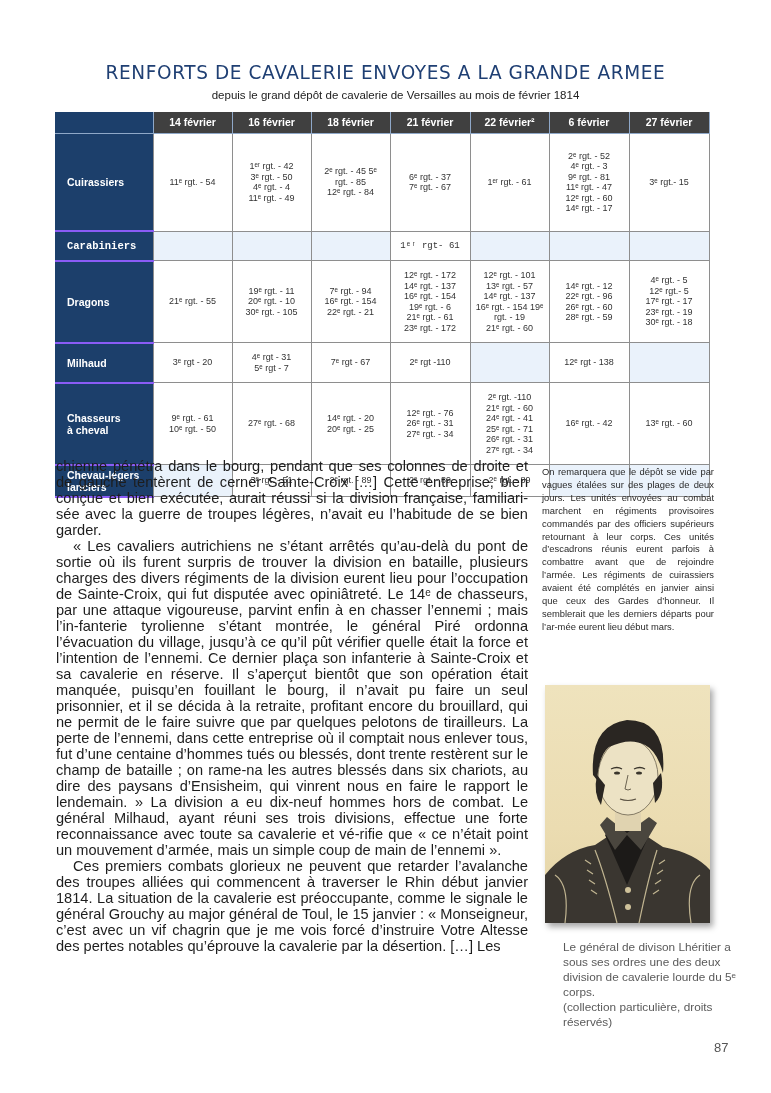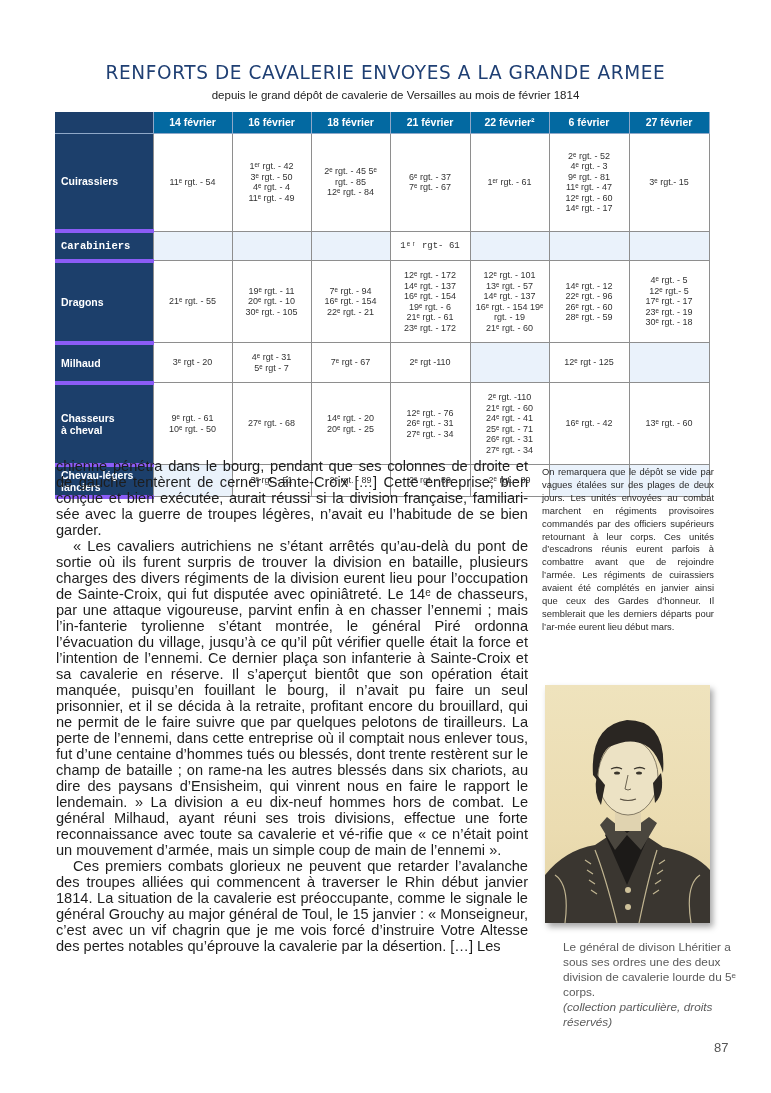--- a/index.html
+++ b/index.html
@@ -15,28 +15,28 @@
     position: absolute; left: 0; top: 89px; width: 771px; text-align: center;
     font-size: 11.5px; color: #222; padding-left: 20px;
   }
 
   table.reinforcements {
     position: absolute; left: 55px; top: 112px; width: 654px;
     border-collapse: collapse; table-layout: fixed;
     font-size: 9px; color: #333;
   }
   table.reinforcements th.colhead {
-    background: #0369a1; color: #fff; font-weight: bold; font-size: 10.5px;
+    background: #404040; color: #fff; font-weight: bold; font-size: 10.5px;
     height: 21px; border-right: 1px solid #8fa8c8; border-bottom: 1px solid #8fa8c8;
     text-align: center;
   }
   table.reinforcements th.corner { background: #1c3f6b; border-right: 1px solid #8fa8c8; border-bottom: 1px solid #8fa8c8; }
   table.reinforcements th.rowhead {
     background: #1c3f6b; color: #fff; font-weight: bold; font-size: 10.5px;
-    text-align: left; padding-left: 6px; border-bottom: 4px solid #8b5cf6;
+    text-align: left; padding-left: 12px; border-bottom: 2px solid #8b5cf6;
     line-height: 12px;
     margin-top: 44px;
   }
   table.reinforcements td {
     text-align: center; vertical-align: middle; line-height: 10.5px;
     border: 1px solid #8e8e8e; background: #ffffff; padding: 9px 2px;
     white-space: pre-line;
   }
   table.reinforcements td.empty { background: #eaf2fb; }
   tr.r-cuir { height: 98px; }
@@ -64,21 +64,21 @@
     background: linear-gradient(180deg, #efe3bd 0%, #ebdcb1 60%, #e3d3a6 100%);
     box-shadow: 3px 4px 6px rgba(0,0,0,0.35);
     overflow: hidden;
   }
   .portrait svg { width: 100%; height: 100%; display: block; }
 
   .caption {
     position: absolute; left: 544px; top: 940px; width: 180px;
     font-size: 11.8px; line-height: 15px; color: #5a5a5a; margin-left: 19px;
   }
-  .caption .credit { font-style: italic; display: block; }
+  .caption .credit { display: block; }
 
   .page-number {
     position: absolute; left: 714px; top: 1040px; font-size: 13px; color: #555;
   }
 </style>
 </head>
 <body>
 
 <h1 class="title">RENFORTS DE CAVALERIE ENVOYES A LA GRANDE ARMEE</h1>
 <div class="subtitle">depuis le grand dépôt de cavalerie de Versailles au mois de février 1814</div>
@@ -170,21 +170,21 @@
 30ᵉ rgt. - 18</td>
       </tr>
       <tr class="r-huss">
         <th class="rowhead" style="white-space: pre-line;">Milhaud</th>
         <td>3ᵉ rgt - 20</td>
         <td>4ᵉ rgt - 31
 5ᵉ rgt - 7</td>
         <td>7ᵉ rgt - 67</td>
         <td>2ᵉ rgt -110</td>
         <td class="empty"></td>
-        <td>12ᵉ rgt - 125</td>
+        <td>12ᵉ rgt - 138</td>
         <td class="empty"></td>
       </tr>
       <tr class="r-chass">
         <th class="rowhead" style="white-space: pre-line;">Chasseurs
 à cheval</th>
         <td>9ᵉ rgt. - 61
 10ᵉ rgt. - 50</td>
         <td>27ᵉ rgt. - 68</td>
         <td>14ᵉ rgt. - 20
 20ᵉ rgt. - 25</td>

